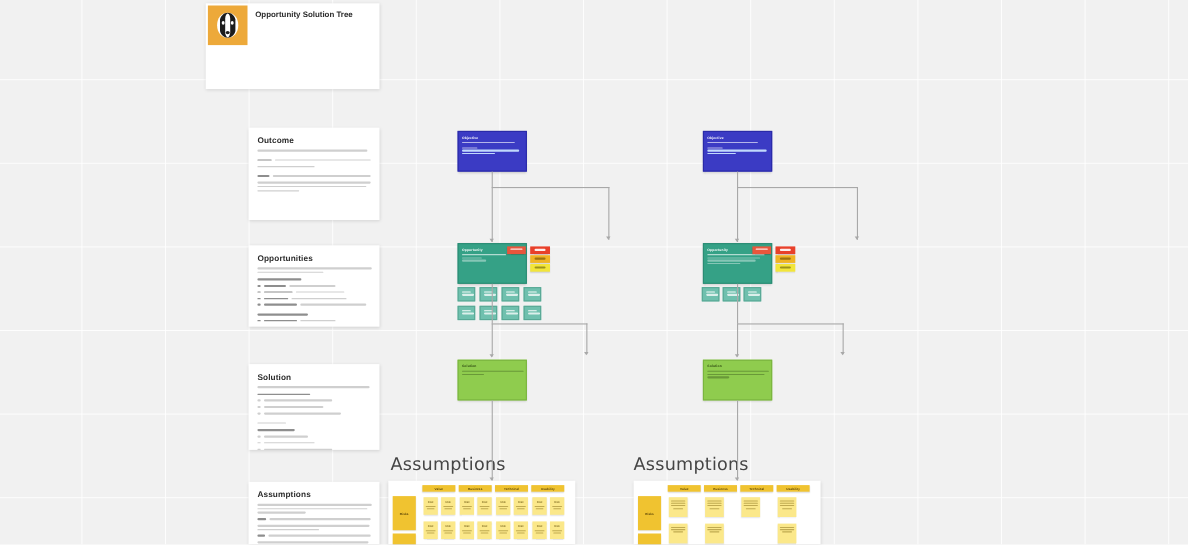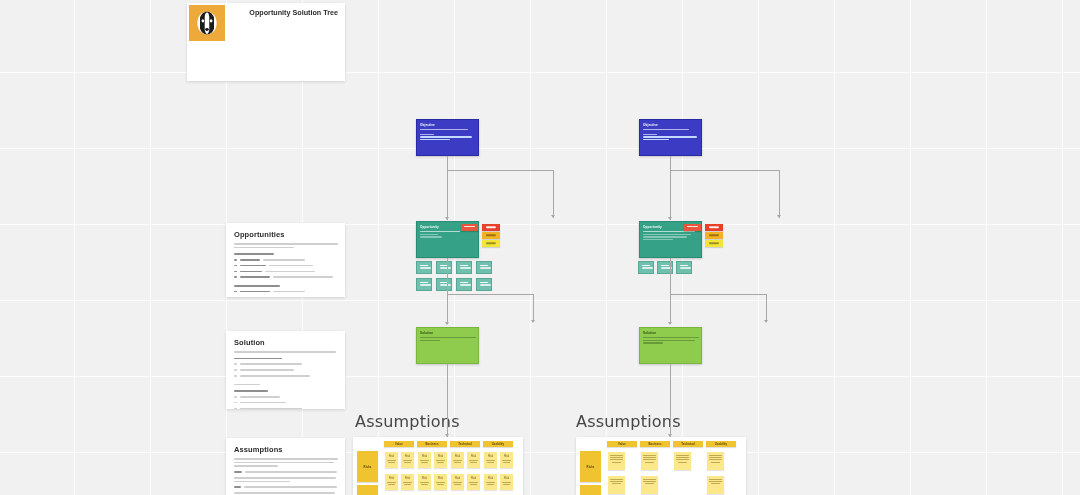--- a/index.html
+++ b/index.html
@@ -34,21 +34,21 @@
   }
   .doc .ln {
     height: 1.6px; background: #cfcfcf; margin: 2.1px 0; border-radius: 1px;
   }
   .doc .ln.b { background: #8e8e8e; }
   .doc .ln.sp { margin-top: 5px; }
   .doc .row { display: flex; gap: 3px; align-items: center; }
   .doc .row .ln { margin: 2.1px 0; }
 
   
-  #intro-card { display: flex; text-align: right; }
+  #intro-card { display: flex; }
   .logo-tile {
     width: 36px; height: 36px; flex: 0 0 36px;
     background: #eda93a; display: flex; align-items: center; justify-content: center;
     margin: 0;
   }
   .logo-tile svg { display: block; }
   .intro-body { flex: 1; padding: 5px 7px 6px 7px; }
   .intro-body h1 {
     font-size: 7.2px; font-weight: bold; color: #2b2b2b; margin-bottom: 5px;
   }
@@ -219,20 +219,38 @@
           <div class="ln" style="width:48px;"></div>
       </div>
       <div class="row">
         <div class="ln b" style="width:3px;"></div>
           <div class="ln b" style="width:28px;"></div>
           <div class="ln" style="width:60px;"></div>
       </div>
     </div>
   </div>
 
+  <div class="card doc" style="left:226px; top:116px; width:119px; height:84px;">
+    <h1>Outcome</h1>
+    <div class="ln" style="width:100px;"></div>
+    <div style="height:3px;"></div>
+    <div class="row">
+      <div class="ln b" style="width:13px;"></div>
+        <div class="ln" style="width:88px;"></div>
+    </div>
+    <div class="ln" style="width:52px;"></div>
+    <div style="height:3px;"></div>
+    <div class="row">
+      <div class="ln b" style="width:11px;"></div>
+        <div class="ln" style="width:90px;"></div>
+    </div>
+    <div class="ln" style="width:103px;"></div>
+    <div class="ln" style="width:99px;"></div>
+    <div class="ln" style="width:38px;"></div>
+  </div>
 
   <div class="card doc" style="left:226px; top:223px; width:119px; height:74px;">
     <h1>Opportunities</h1>
     <div class="ln" style="width:104px;"></div>
     <div class="ln" style="width:60px;"></div>
     <div class="ln b sp" style="width:40px;"></div>
     <div class="row">
         <div class="ln b" style="width:3px;"></div>
         <div class="ln b" style="width:20px;"></div>
         <div class="ln" style="width:42px;"></div>

